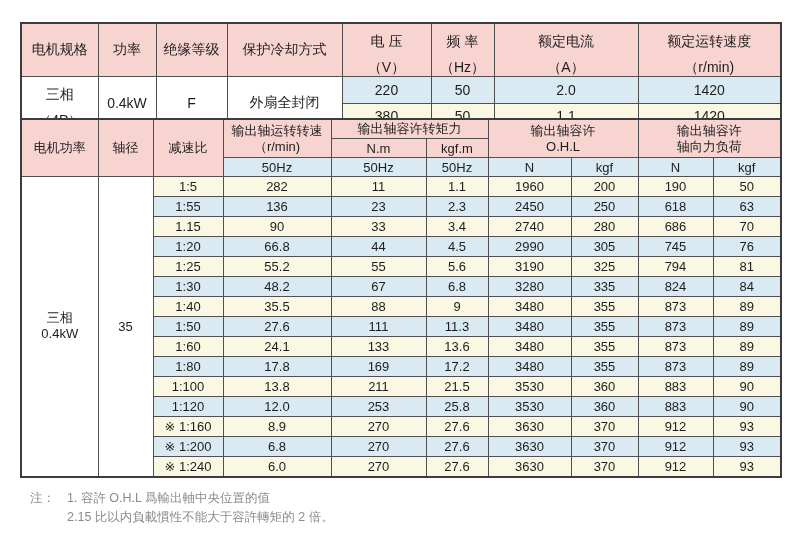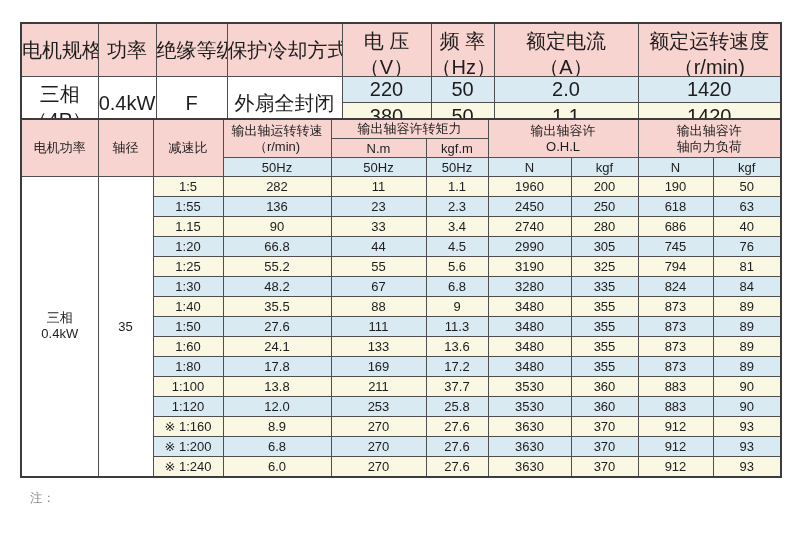--- a/index.html
+++ b/index.html
@@ -9,21 +9,21 @@
     overflow:hidden;
   }
   table.tbl {
     position:absolute; left:20px; border-collapse:collapse; table-layout:fixed;
     border:2px solid #3c3c3c;
   }
   .tbl th, .tbl td {
     border:1px solid #4f4f4f; text-align:center; vertical-align:middle;
     padding:0; font-weight:normal; overflow:hidden; white-space:nowrap;
   }
-  .spec { top:22px; width:760px; font-size:20px; }
+  .spec { top:22px; width:760px; font-size:14px; }
   .perf { top:118px; width:760px; font-size:13px; }
   .spec thead tr { height:40px; }
   .spec tbody tr { height:20px; }
   .perf thead tr:nth-child(1) { height:18px; }
   .perf thead tr:nth-child(2) { height:19px; }
   .perf thead tr:nth-child(3) { height:19px; }
   .perf tbody tr { height:20px; }
   .pink   { background:var(--pink,#f8d4d1); }
   .blue   { background:var(--blue,#d9eaf3); }
   .yellow { background:var(--yellow,#faf8e2); }
@@ -173,21 +173,21 @@
           <td>63</td>
         </tr>
         <tr class="yellow">
           <td>1.15</td>
           <td>90</td>
           <td>33</td>
           <td>3.4</td>
           <td>2740</td>
           <td>280</td>
           <td>686</td>
-          <td>40</td>
+          <td>70</td>
         </tr>
         <tr class="blue">
           <td>1:20</td>
           <td>66.8</td>
           <td>44</td>
           <td>4.5</td>
           <td>2990</td>
           <td>305</td>
           <td>745</td>
           <td>76</td>
@@ -249,21 +249,21 @@
           <td>17.2</td>
           <td>3480</td>
           <td>355</td>
           <td>873</td>
           <td>89</td>
         </tr>
         <tr class="yellow">
           <td>1:100</td>
           <td>13.8</td>
           <td>211</td>
-          <td>37.7</td>
+          <td>21.5</td>
           <td>3530</td>
           <td>360</td>
           <td>883</td>
           <td>90</td>
         </tr>
         <tr class="blue">
           <td>1:120</td>
           <td>12.0</td>
           <td>253</td>
           <td>25.8</td>
@@ -301,16 +301,18 @@
           <td>370</td>
           <td>912</td>
           <td>93</td>
         </tr>
       </tbody>
   </table>
 
   <div class="notes">
     <span class="notes-label">注：</span>
     <div class="notes-items" id="notes-items">
+        <div>1. 容許 O.H.L 爲輸出軸中央位置的值</div>
+        <div>2.15 比以内負載慣性不能大于容許轉矩的 2 倍。</div>
       </div>
   </div>
 
 </div>
 
 </body></html>

